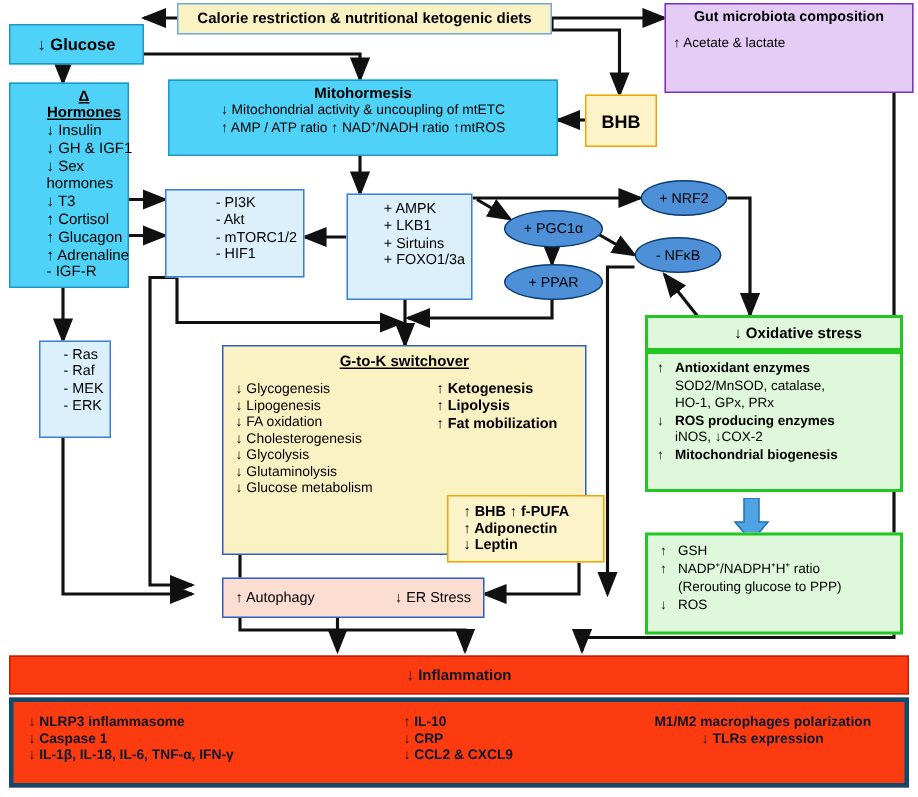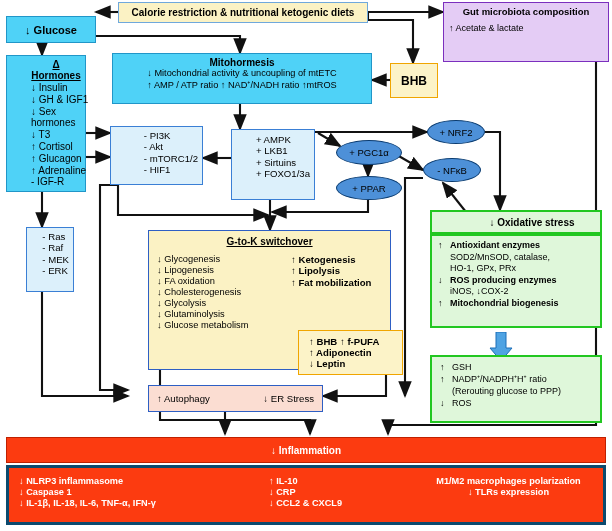--- a/index.html
+++ b/index.html
@@ -21,21 +21,21 @@
   }
 
   
   .cyan   { background:#4FD2F7; border:1px solid #2196c8; }
   .lcyan  { background:#DCF0FB; border:1px solid #3a7fd5;align-items:flex-end; }
   .cream  { background:#FBF2C4; border:1px solid #6fa8dc; }
   .creamO { background:#FCF3C8; border:1px solid #F0A500; }
   .purple { background:#E4CCF5; border:1px solid #7B2FBE; }
   .green  { background:#DFF7DA; border:1px solid #22C721; }
   .pink   { background:#FBDDD2; border:1px solid #2E5FC4; }
-  .redbar { background:#FC3B10; border:1px solid #C02000; color:#ffffff; }
+  .redbar { background:#FC3B10; border:1px solid #C02000; color:#0f172a; }
 
   .title { font-weight:bold; text-align:center; }
   .ttl-u { font-weight:bold; text-align:center; text-decoration:underline; }
   .lines { line-height:1.18; }
   .lines div { white-space:nowrap; }
 
   .ellipse {
     background:#4D90D8; border:1px solid #0b3c70;
     border-radius:50%;
     display:flex; align-items:center; justify-content:center;

